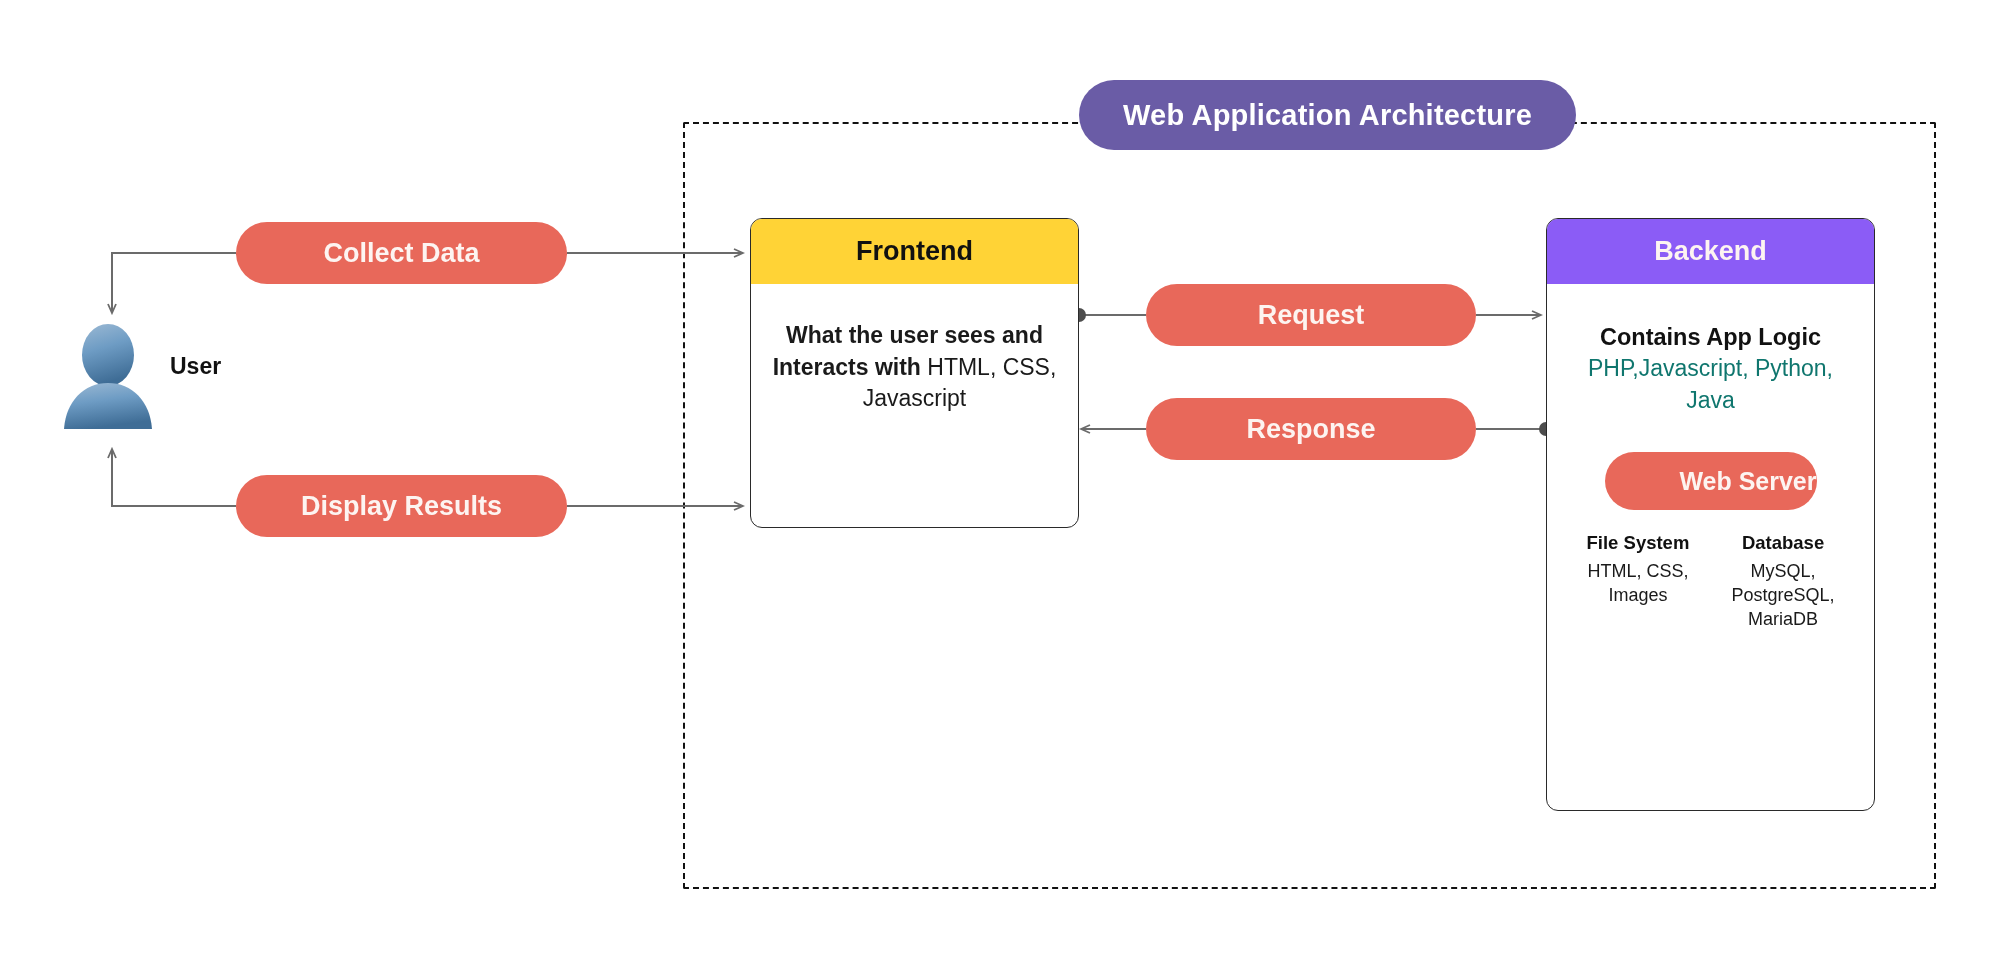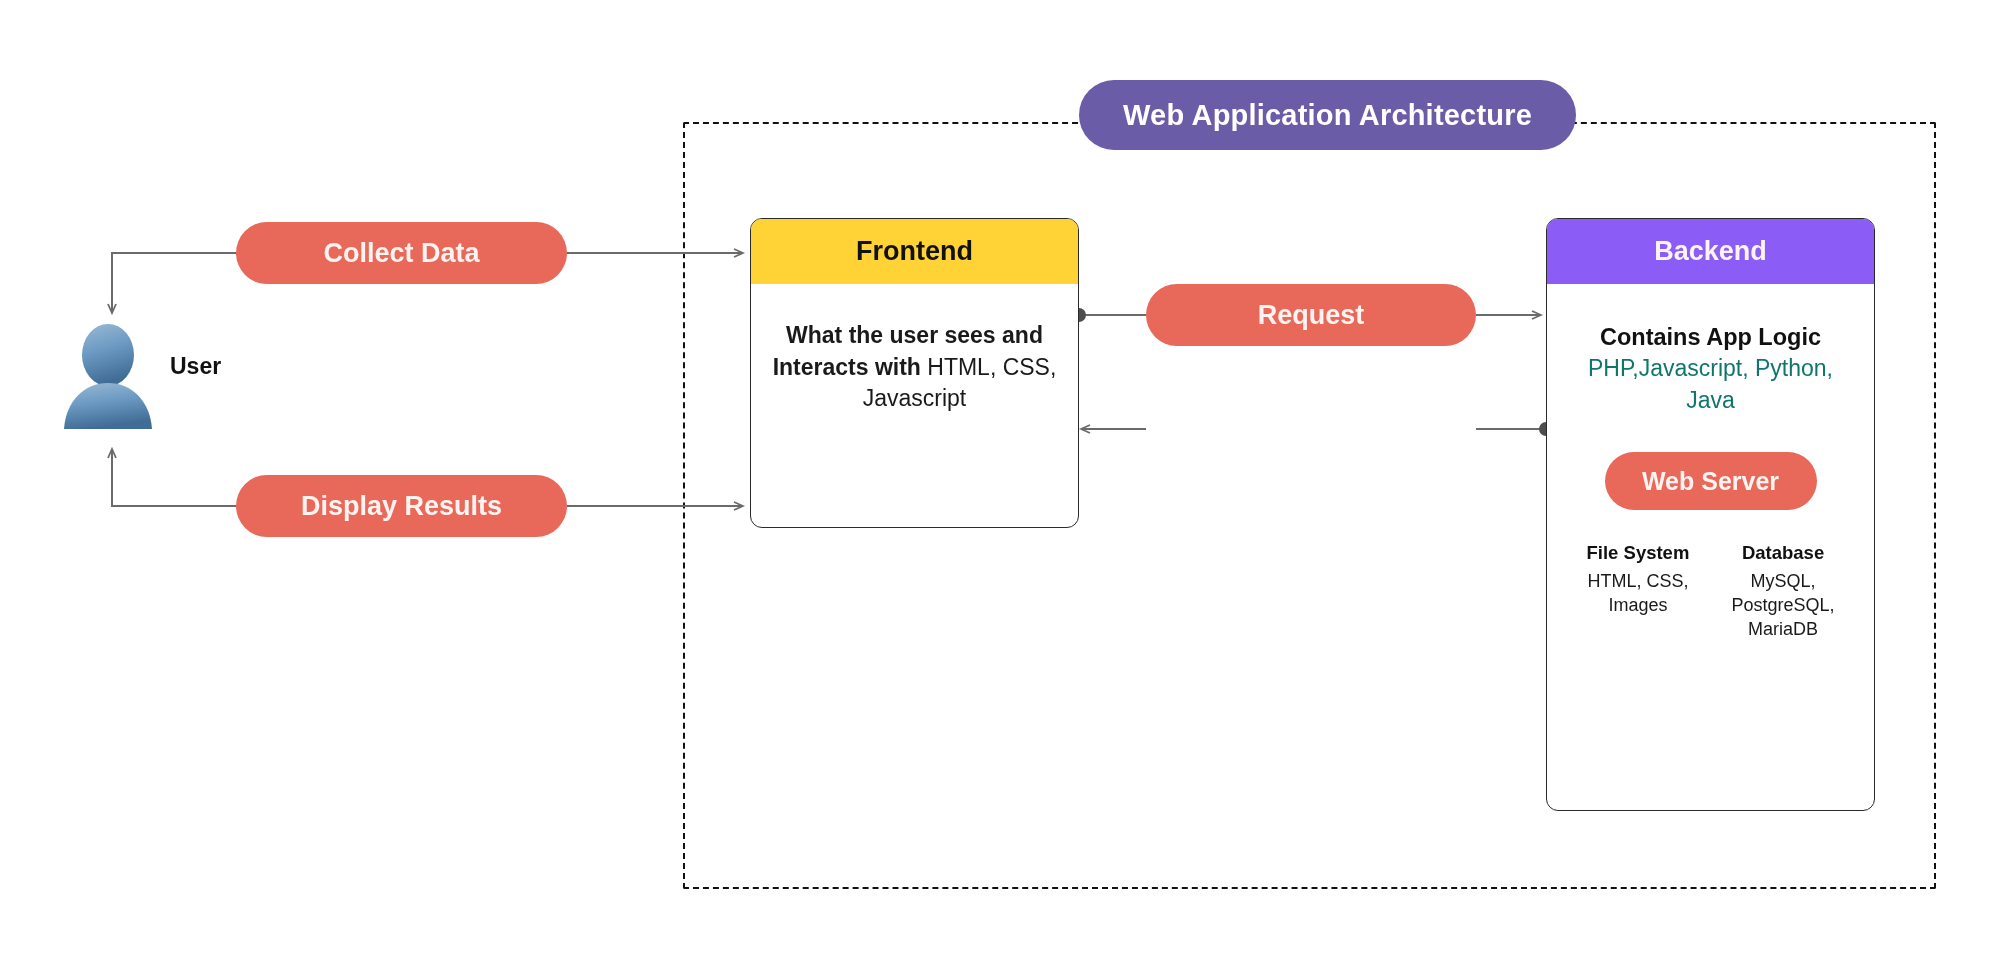--- a/index.html
+++ b/index.html
@@ -102,26 +102,26 @@
   }
   .be-reg {
     font-size: 23px; font-weight: normal; color: #0f766e;
     line-height: 1.37; margin-top: 2px;
   }
 
   .webserver-pill {
     margin: 36px auto 0 auto;
     width: 212px; height: 58px;
     background: #e8685a; border-radius: 29px;
-    display: flex; align-items: center; justify-content: center;
+    display: flex; align-items: center; justify-content: flex-end;
     color: #fdf4f1; font-size: 25px; font-weight: bold;
   }
 
   .two-col {
-    margin-top: 32px;
+    margin-top: 22px;
     display: flex; justify-content: space-between;
     padding: 0 10px;
   }
   .col { width: 48%; text-align: center; }
   .col-title { font-size: 18.5px; font-weight: bold; color: #111; }
   .col-items { font-size: 18px; line-height: 1.32; color: #1a1a1a; margin-top: 6px; }
 
   .dot { fill: #4d4d4d; }
 </style>
 </head>
@@ -178,20 +178,23 @@
   <div class="pill pill-collect">
     <span>Collect Data</span>
   </div>
   <div class="pill pill-display">
     <span>Display Results</span>
   </div>
 
   <div class="pill pill-request">
     <span>Request</span>
   </div>
+  <div class="pill pill-response">
+    <span>Response</span>
+  </div>
 
   <div class="user-group">
     <div class="user-label">User</div>
   </div>
 
   <div class="card card-frontend">
     <div class="card-head head-frontend">
       <span>Frontend</span>
     </div>
     <div class="card-body">

